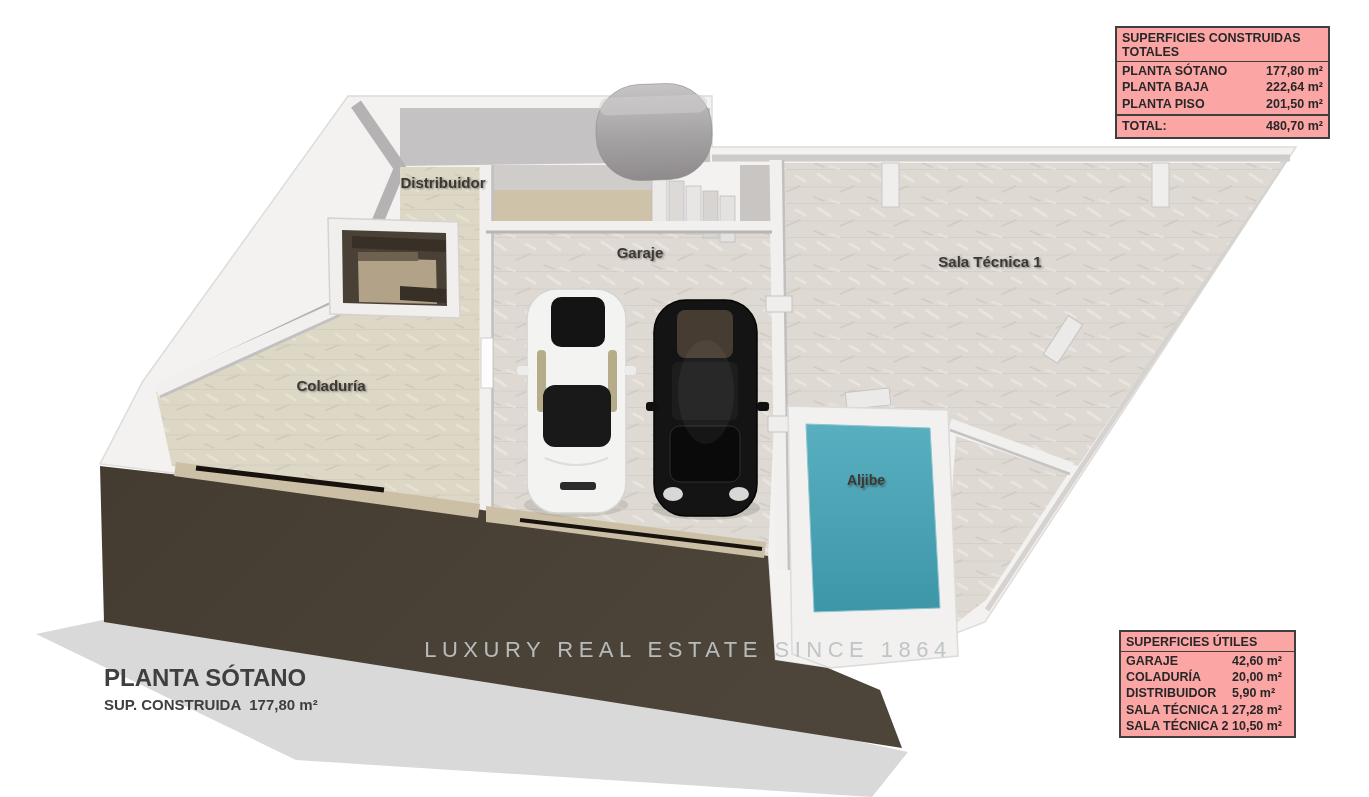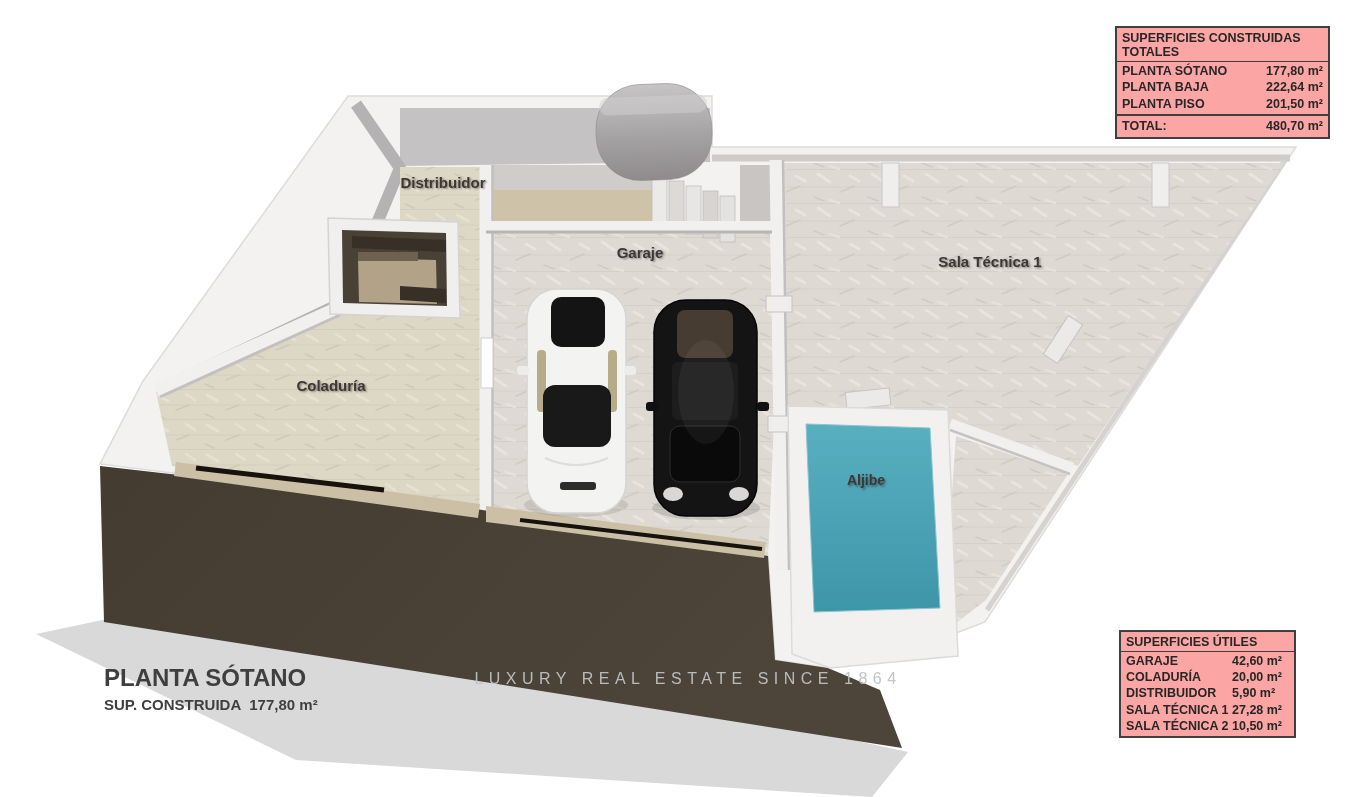--- a/index.html
+++ b/index.html
@@ -5,22 +5,22 @@
   html,body{margin:0;padding:0;background:#ffffff;}
   .stage{position:relative;width:1369px;height:797px;background:#ffffff;overflow:hidden;
          font-family:"Liberation Sans",sans-serif;}
   .plan-svg{position:absolute;left:0;top:0;z-index:1;}
 
   
   .wm-brand{position:absolute;left:683px;top:584px;transform:translate(-50%,-50%);
     font-family:"Liberation Serif",serif;font-size:66px;font-weight:400;
     letter-spacing:12px;color:rgba(206,204,201,0.88);white-space:nowrap;z-index:3;}
   .wm-tag{position:absolute;left:688px;top:650px;transform:translate(-50%,-50%);
-    font-size:16px;font-weight:400;letter-spacing:5.5px;color:rgba(190,194,195,0.95);
-    white-space:nowrap;z-index:3;margin-top:29px;}
+    font-size:22px;font-weight:400;letter-spacing:5.5px;color:rgba(190,194,195,0.95);
+    white-space:nowrap;z-index:3;}
 
   
   .room-label{position:absolute;transform:translate(-50%,-50%);font-weight:bold;
     font-size:15px;color:#3c3835;text-shadow:1.5px 1.5px 2px rgba(40,35,30,0.45);
     white-space:nowrap;z-index:4;}
 
   
   .plan-title{position:absolute;left:104px;top:664px;font-size:24px;font-weight:bold;
     color:#3f3f3f;z-index:4;}
   .plan-sub{position:absolute;left:104px;top:696px;font-size:15px;font-weight:bold;

